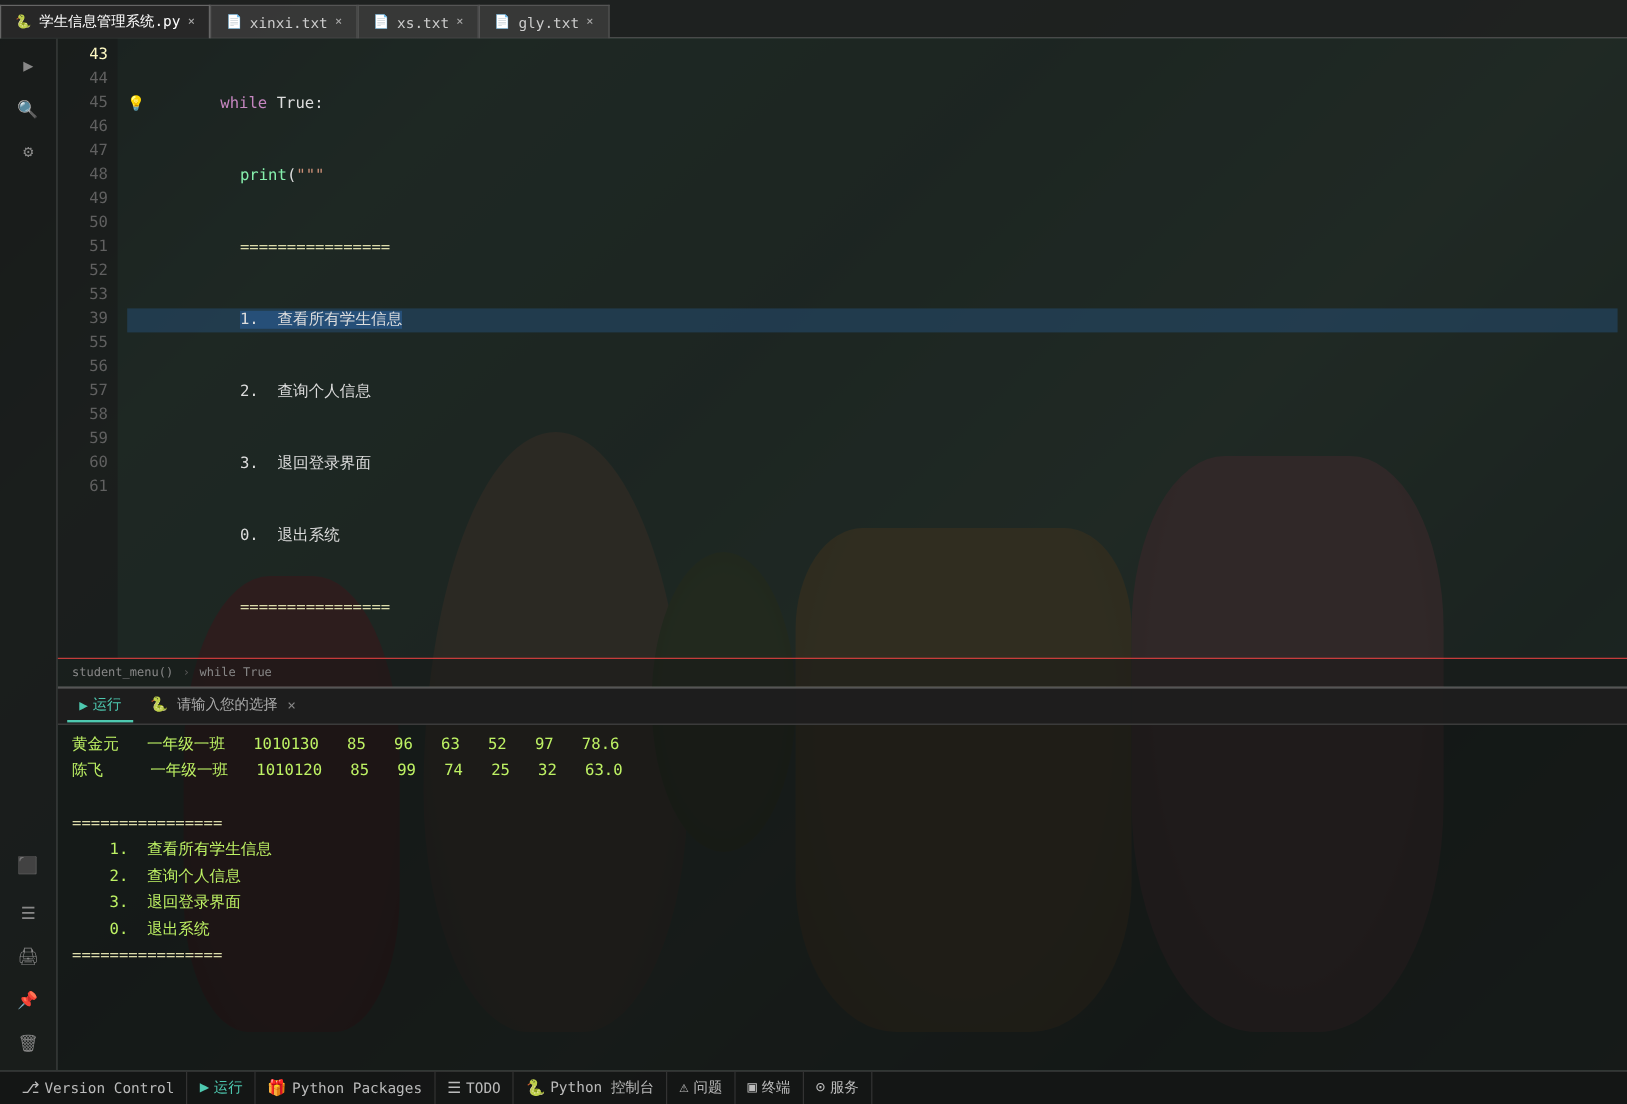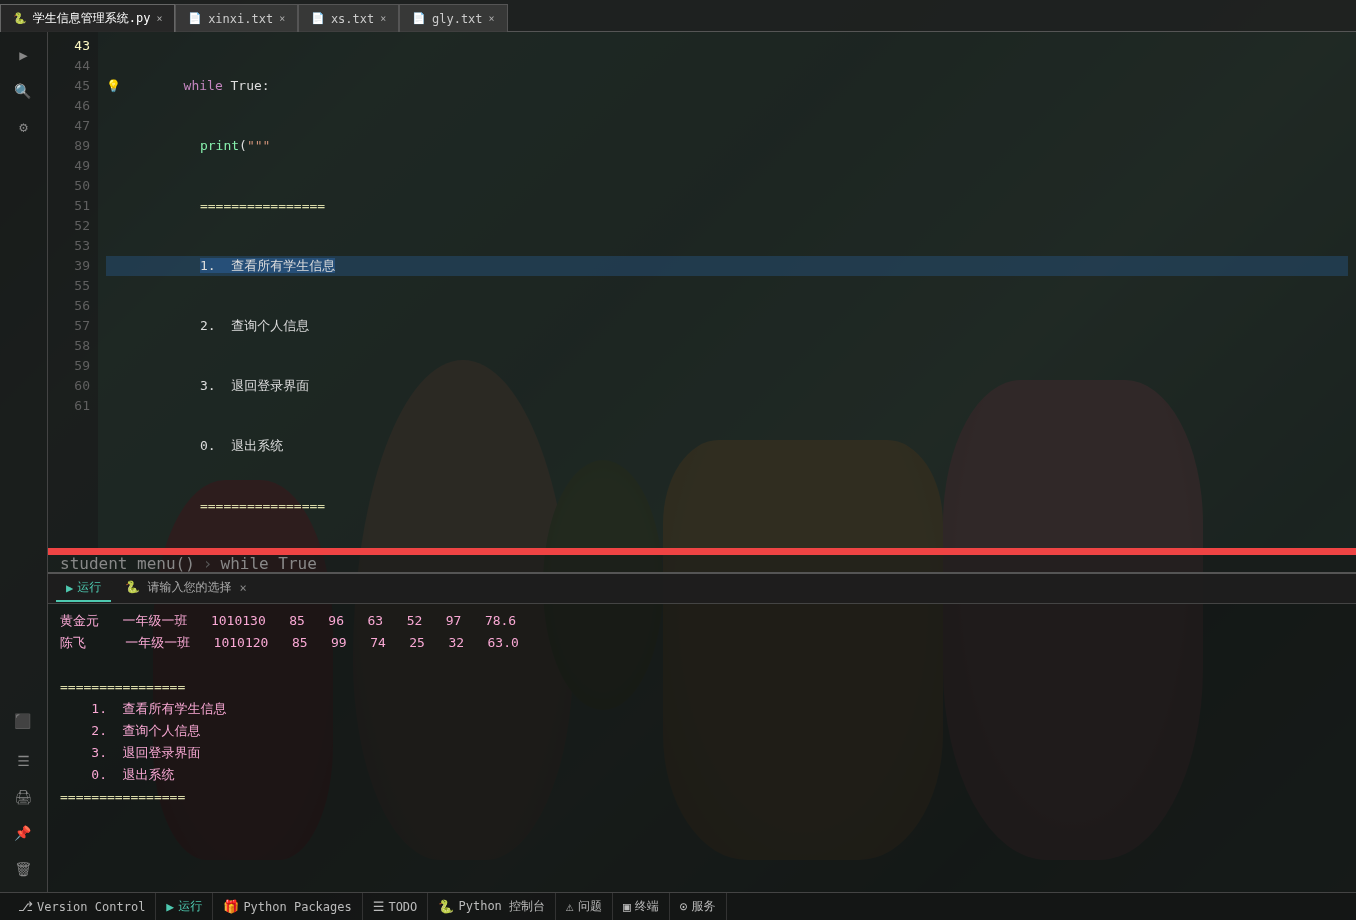--- a/index.html
+++ b/index.html
@@ -207,25 +207,25 @@
     
     .kw { color: #c586c0; } 
     .fn { color: #86efac; } 
     .str { color: #ce9178; }
     .selected { background: #264f78; }
 
     
     #breadcrumb-bar {
       height: 24px;
       background: rgba(25,25,25,0.85);
-      border-top: 7px solid #ef4444;
+      border-top: 1px solid #ef4444;
       display: flex;
       align-items: center;
       padding: 0 12px;
-      font-size: 16px;
+      font-size: 10px;
       color: #888;
       gap: 8px;
     }
 
     
     #terminal-area {
       height: 320px;
       background: rgba(20,20,20,0.88);
       border-top: 2px solid #555;
       display: flex;
@@ -260,21 +260,21 @@
 
     #terminal-content {
       flex: 1;
       padding: 6px 12px;
       color: #ddd;
       font-size: 13px;
       line-height: 22px;
       overflow: hidden;
     }
 
-    .t-normal { color: #f9a8d4; }
+    .t-normal { color: #bef264; }
     .t-yellow { color: #dcdcaa; }
     .t-input { color: #9cdcfe; }
 
     
     #status-bar {
       height: 28px;
       background: rgba(20,20,20,0.95);
       border-top: 1px solid #444;
       display: flex;
       align-items: center;
@@ -361,21 +361,21 @@
     </div>
 
     <div id="editor-area">
       <div id="code-editor">
         <div id="line-numbers">
           <div class="line-active">43</div>
           <div>44</div>
           <div>45</div>
           <div>46</div>
           <div>47</div>
-          <div>89</div>
+          <div>48</div>
           <div>49</div>
           <div>50</div>
           <div>51</div>
           <div>52</div>
           <div>53</div>
           <div>39</div>
           <div>55</div>
           <div>56</div>
           <div>57</div>
           <div>58</div>

